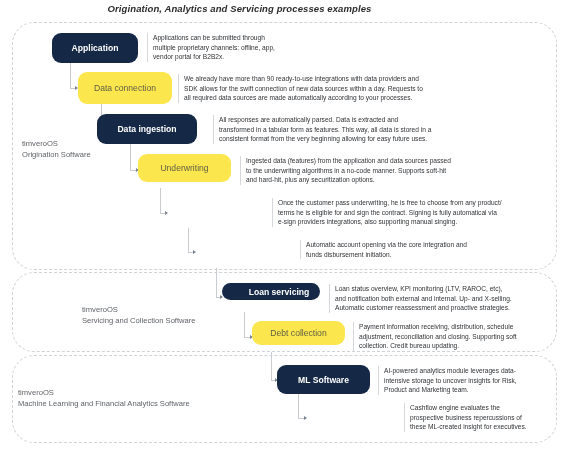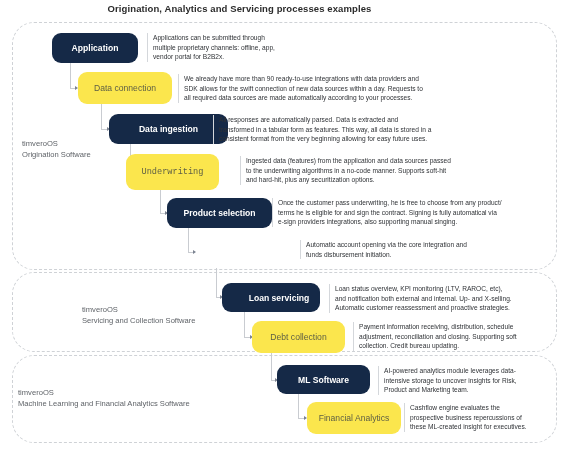--- a/index.html
+++ b/index.html
@@ -13,20 +13,21 @@
   }
   #stage{position:absolute;left:0;top:0;width:565px;height:450px;}
 
   .title{
     position:absolute;left:0;top:3px;width:479px;
     text-align:center;
     font-size:9.5px;
     font-weight:700;
     color:#2b2b2b;
     letter-spacing:.1px;
+    font-style:italic;
   }
 
   
   .group{
     position:absolute;
     border:1px dashed #cfd2d6;
     border-radius:22px;
     box-sizing:border-box;
     background:transparent;
   }
@@ -142,34 +143,32 @@
   <div class="arrow" style="left:275px;top:377.5px;"></div>
 
   <div class="ln v" style="left:298px;top:394px;height:24px;"></div>
   <div class="ln h" style="left:298px;top:418px;width:7px;"></div>
   <div class="arrow" style="left:304px;top:415.5px;"></div>
 
   <div class="node yellow" id="n-data-connection" style="left:78px;top:72px;width:94px;height:32px;">Data connection</div>
 
   <div class="node dark" id="n-application" style="left:52px;top:33px;width:86px;height:30px;">Application</div>
 
-  <div class="node dark" id="n-data-ingestion" style="left:109px;top:114px;width:119px;height:30px;">Data ingestion</div>
-
-  <div class="node yellow" id="n-underwriting" style="left:126px;top:154px;width:93px;height:36px;font-family:Liberation Mono, monospace;">Underwriting</div>
-
-  <div class="node dark" id="n-product-selection" style="left:167px;top:198px;width:105px;height:30px;">Product selection</div>
-
-
-  <div class="node dark" id="n-loan-servicing" style="left:222px;top:283px;width:98px;height:29px;padding-left:24px;">Loan servicing</div>
-
-  <div class="node yellow" id="n-debt-collection" style="left:252px;top:321px;width:93px;height:32px;">Debt collection</div>
+  <div class="node dark" id="n-data-ingestion" style="left:97px;top:114px;width:100px;height:30px;">Data ingestion</div>
+
+  <div class="node yellow" id="n-underwriting" style="left:138px;top:154px;width:93px;height:28px;">Underwriting</div>
+
+
+
+  <div class="node dark" id="n-loan-servicing" style="left:222px;top:283px;width:98px;height:17px;padding-left:24px;">Loan servicing</div>
+
+  <div class="node yellow" id="n-debt-collection" style="left:252px;top:321px;width:93px;height:24px;">Debt collection</div>
 
   <div class="node dark" id="n-ml-analytics" style="left:277px;top:365px;width:93px;height:29px;">ML Software</div>
 
-  <div class="node yellow" id="n-financial-analytics" style="left:307px;top:402px;width:94px;height:32px;">Financial Analytics</div>
 
   <div class="desc" style="left:147px;top:33px;width:180px;">Applications can be submitted through
 multiple proprietary channels: offline, app,
 vendor portal for B2B2x.</div>
 
   <div class="desc" style="left:178px;top:74px;width:285px;">We already have more than 90 ready-to-use integrations with data providers and
 SDK allows for the swift connection of new data sources within a day. Requests to
 all required data sources are made automatically according to your processes.</div>
 
   <div class="desc" style="left:213px;top:115px;width:270px;">All responses are automatically parsed. Data is extracted and

